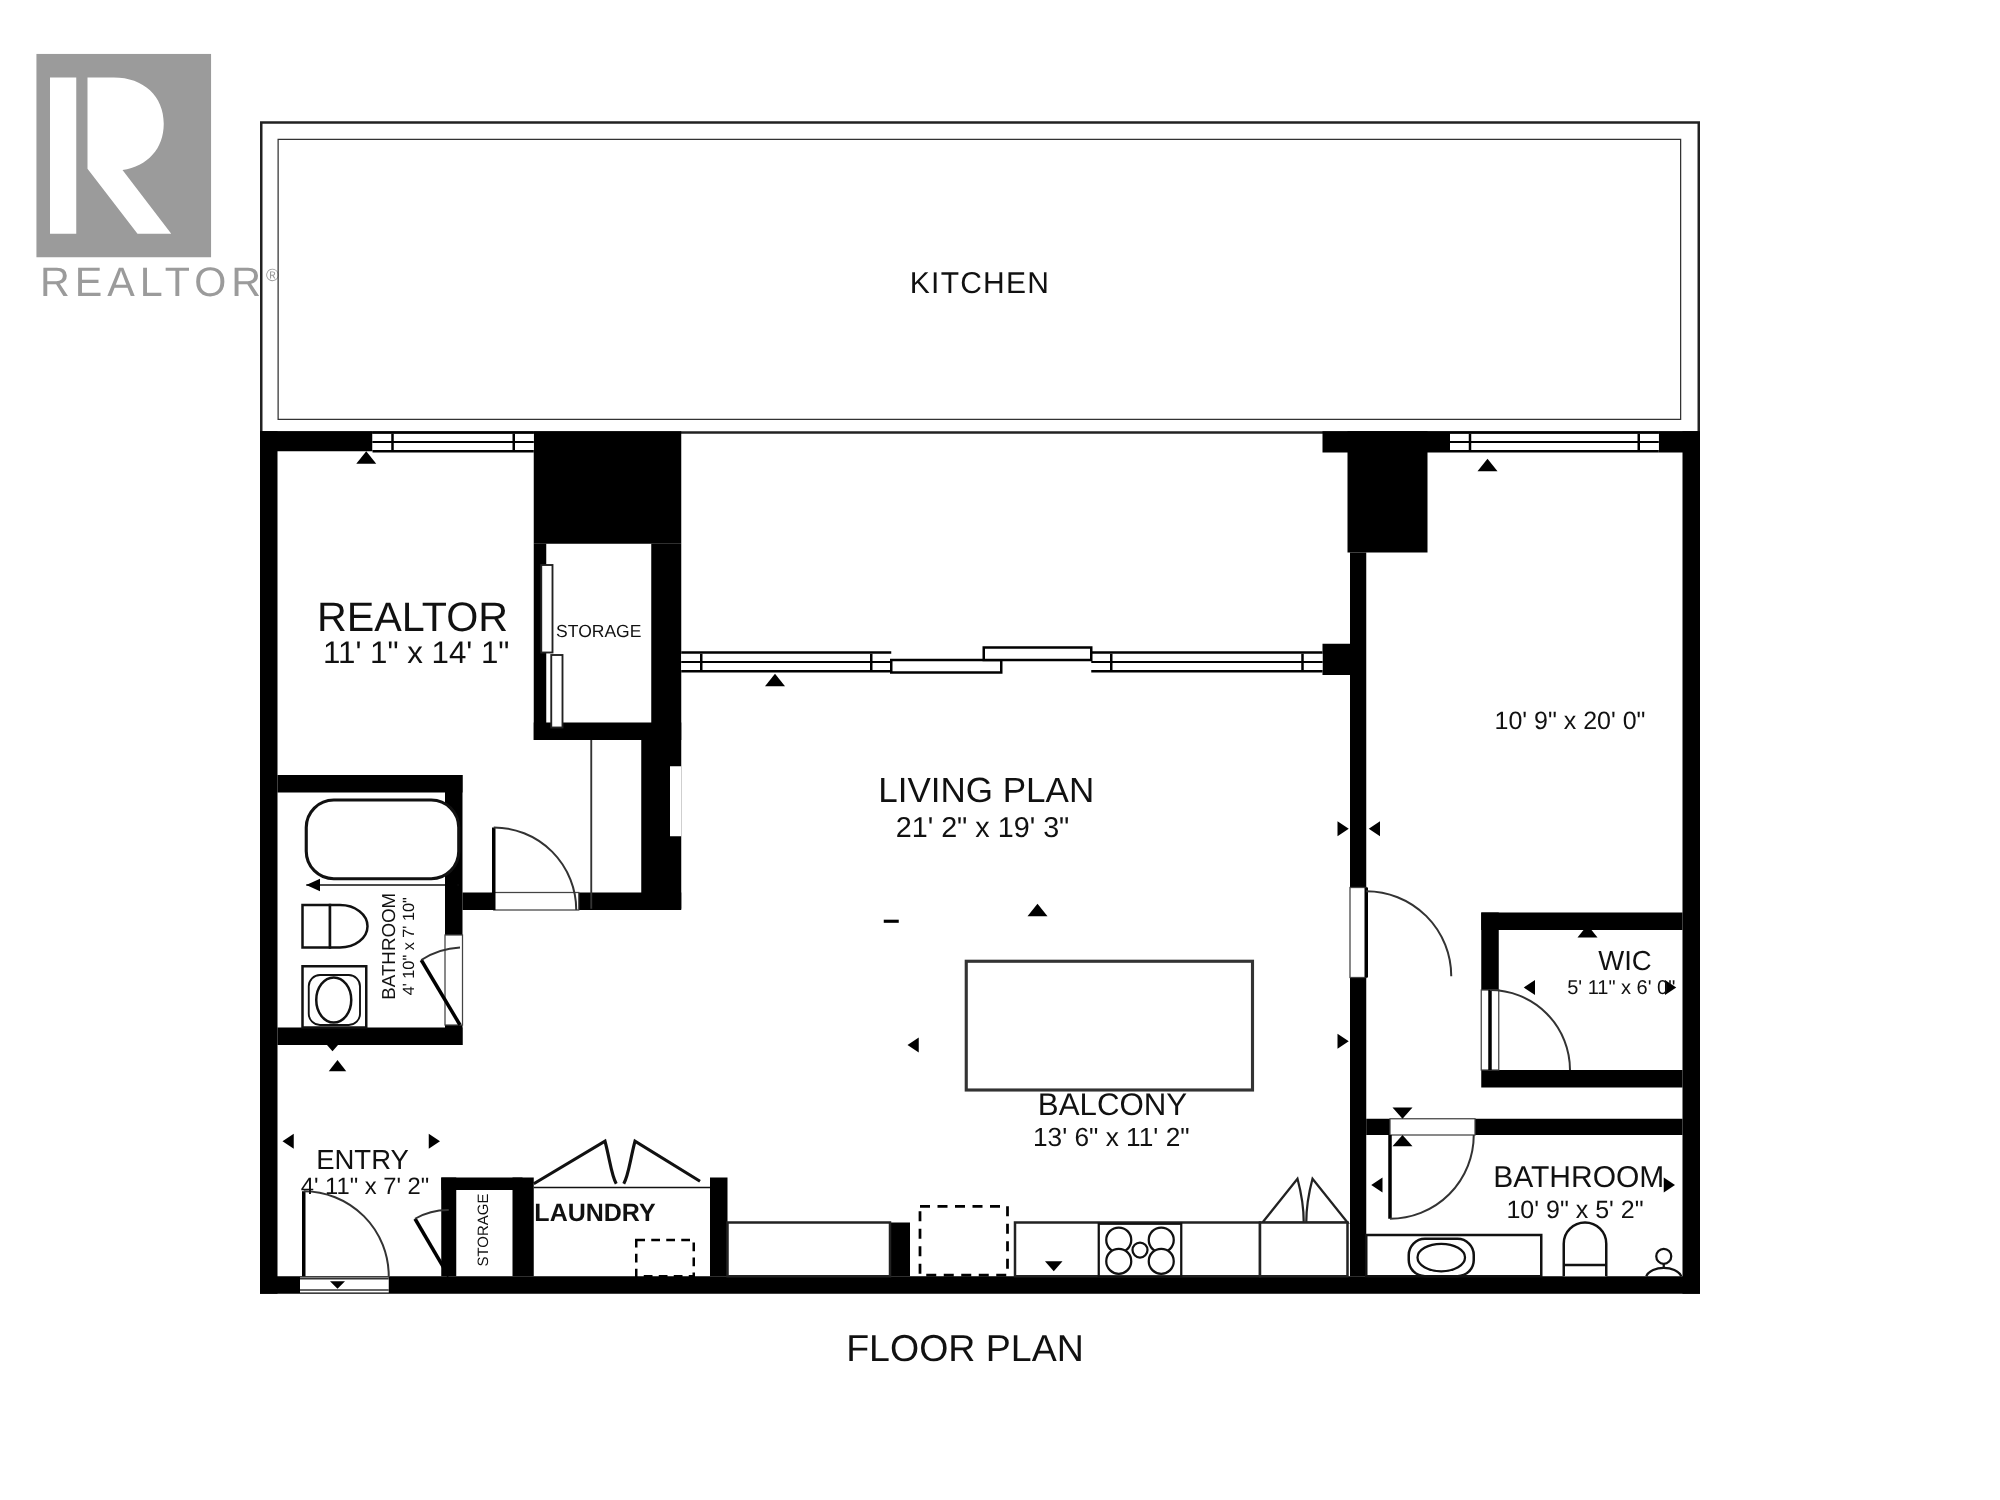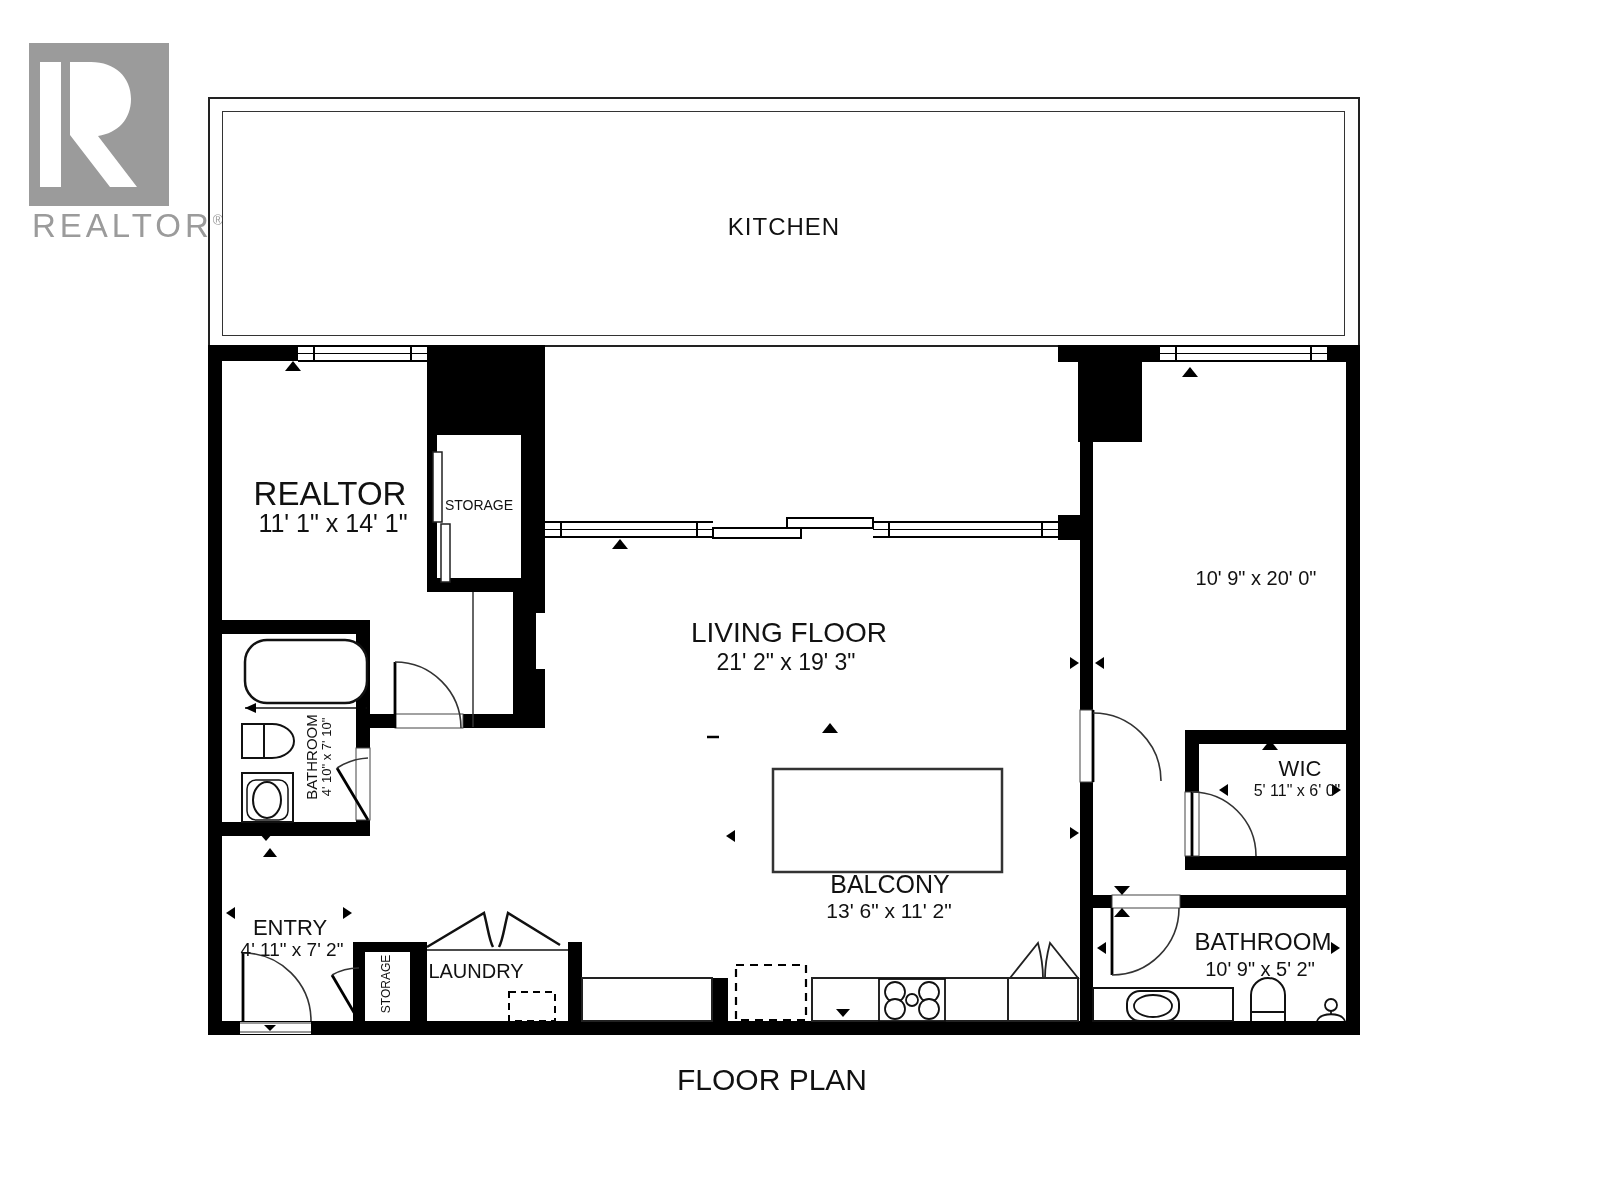--- a/index.html
+++ b/index.html
@@ -211,21 +211,21 @@
     <line x1="707" y1="737" x2="719" y2="737" stroke="#000" stroke-width="2.5"></line>
   </svg>
 
   <div class="lbl" style="left:784px;top:227px;font-size:24px;letter-spacing:1px;">KITCHEN</div>
 
   <div class="lbl" style="left:330px;top:494px;font-size:33px;">REALTOR</div>
   <div class="lbl" style="left:333px;top:523px;font-size:25px;">11' 1" x 14' 1"</div>
 
   <div class="lbl" style="left:479px;top:505px;font-size:14px;">STORAGE</div>
 
-  <div class="lbl" style="left:789px;top:633px;font-size:28px;">LIVING FLOOR</div>
+  <div class="lbl" style="left:789px;top:633px;font-size:28px;">LIVING PLAN</div>
   <div class="lbl" style="left:786px;top:662px;font-size:23px;">21' 2" x 19' 3"</div>
 
   <div class="lbl" style="left:1256px;top:578px;font-size:20px;">10' 9" x 20' 0"</div>
 
   <div class="lbl" style="left:1300px;top:769px;font-size:22px;">WIC</div>
   <div class="lbl" style="left:1297px;top:791px;font-size:16px;">5' 11" x 6' 0"</div>
 
   <div class="lbl" style="left:890px;top:884px;font-size:25px;">BALCONY</div>
   <div class="lbl" style="left:889px;top:911px;font-size:21px;">13' 6" x 11' 2"</div>
 
@@ -233,19 +233,19 @@
     <div>BATHROOM</div>
     <div style="font-size:13px;">4' 10" x 7' 10"</div>
   </div>
 
   <div class="lbl" style="left:1263px;top:942px;font-size:24px;">BATHROOM</div>
   <div class="lbl" style="left:1260px;top:969px;font-size:20px;">10' 9" x 5' 2"</div>
 
   <div class="lbl" style="left:290px;top:928px;font-size:22px;">ENTRY</div>
   <div class="lbl" style="left:292px;top:950px;font-size:19px;">4' 11" x 7' 2"</div>
 
-  <div class="lbl" style="left:476px;top:971px;font-size:20px;">LAUNDRY</div>
+  <div class="lbl" style="left:476px;top:971px;font-size:20px;font-weight:bold;">LAUNDRY</div>
 
   <div class="lbl rot" style="left:387px;top:984px;font-size:12px;">STORAGE</div>
 
   <div class="lbl" style="left:772px;top:1080px;font-size:30px;">FLOOR PLAN</div>
 
 </div>
 
 </body></html>

